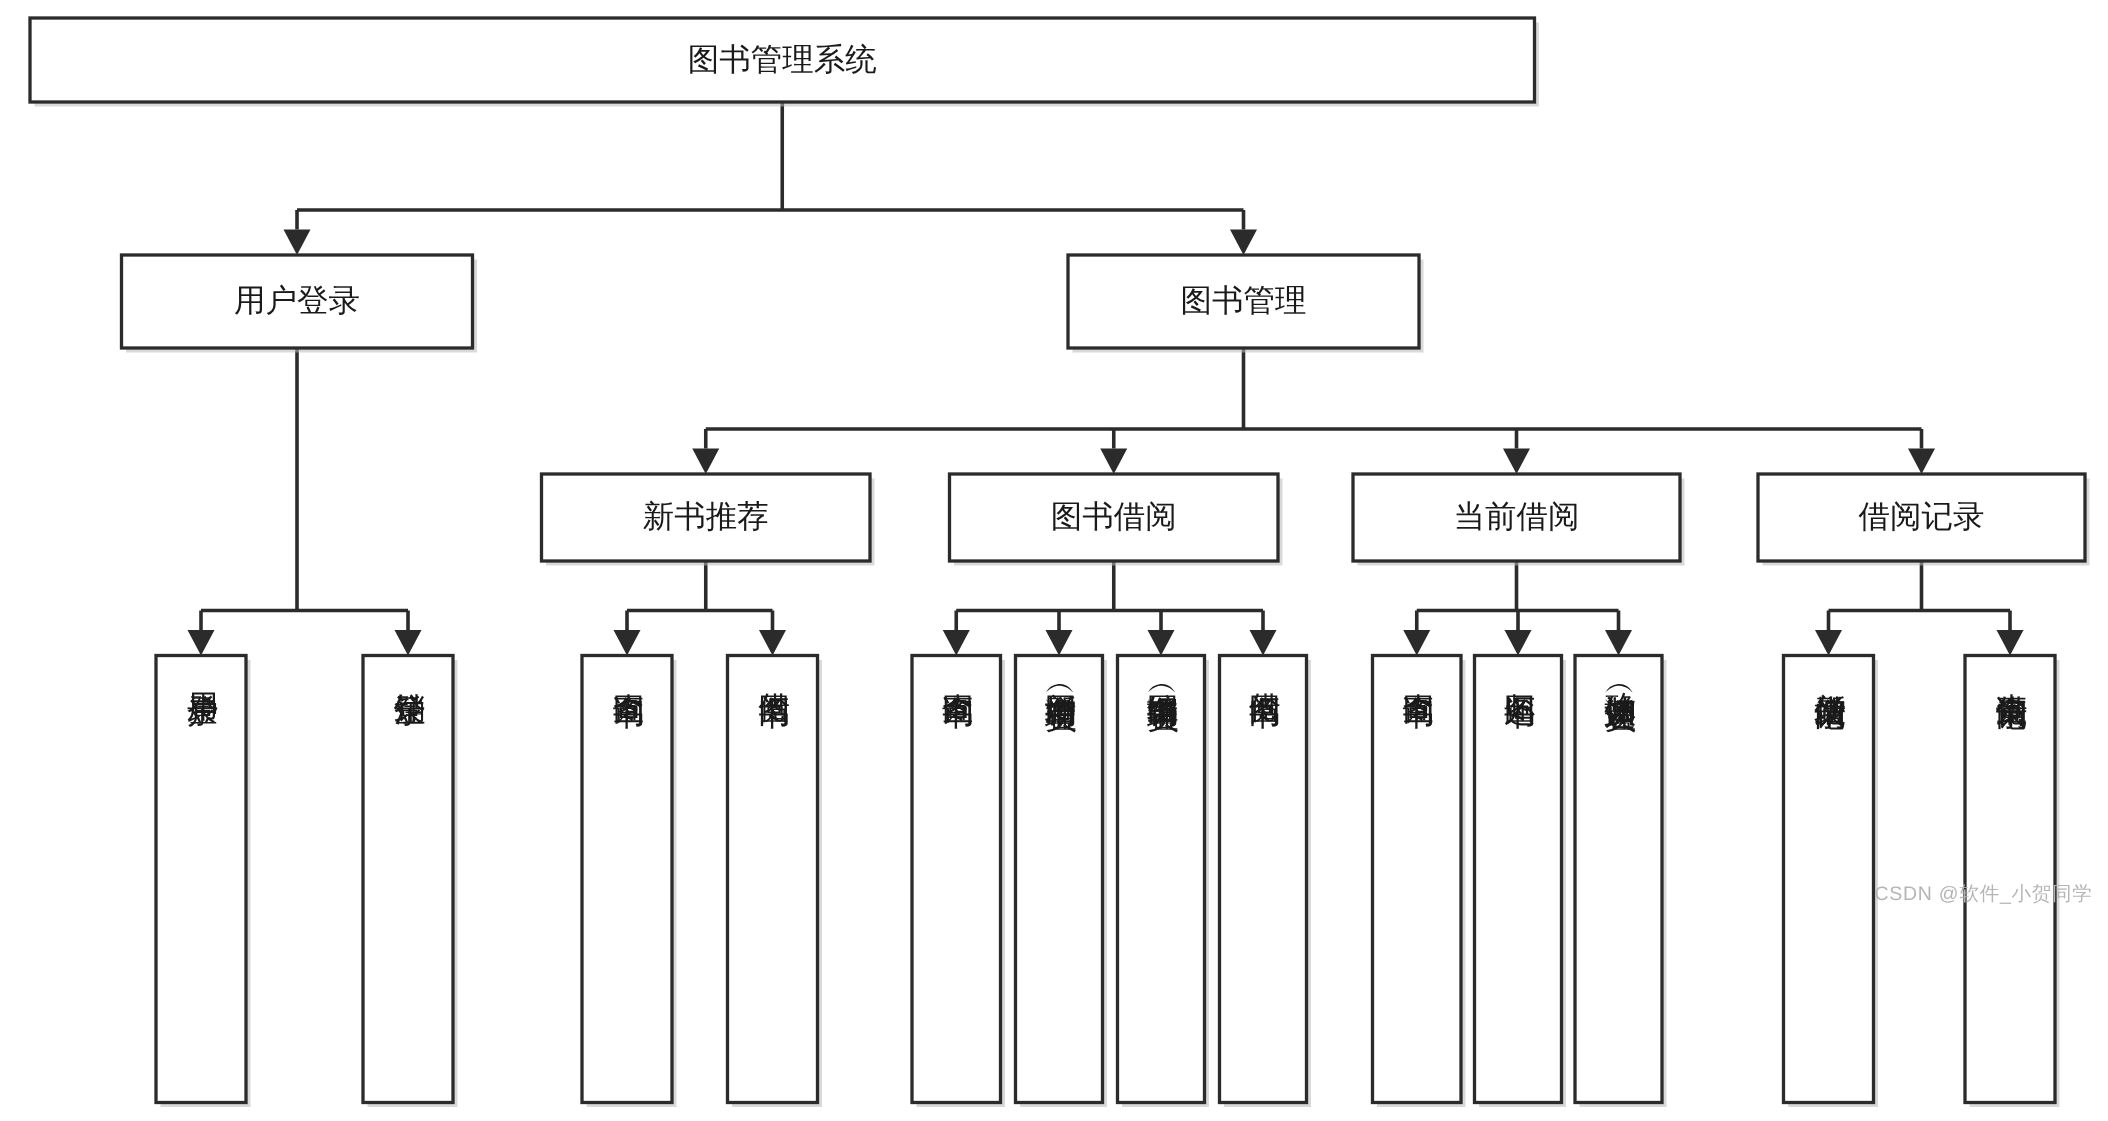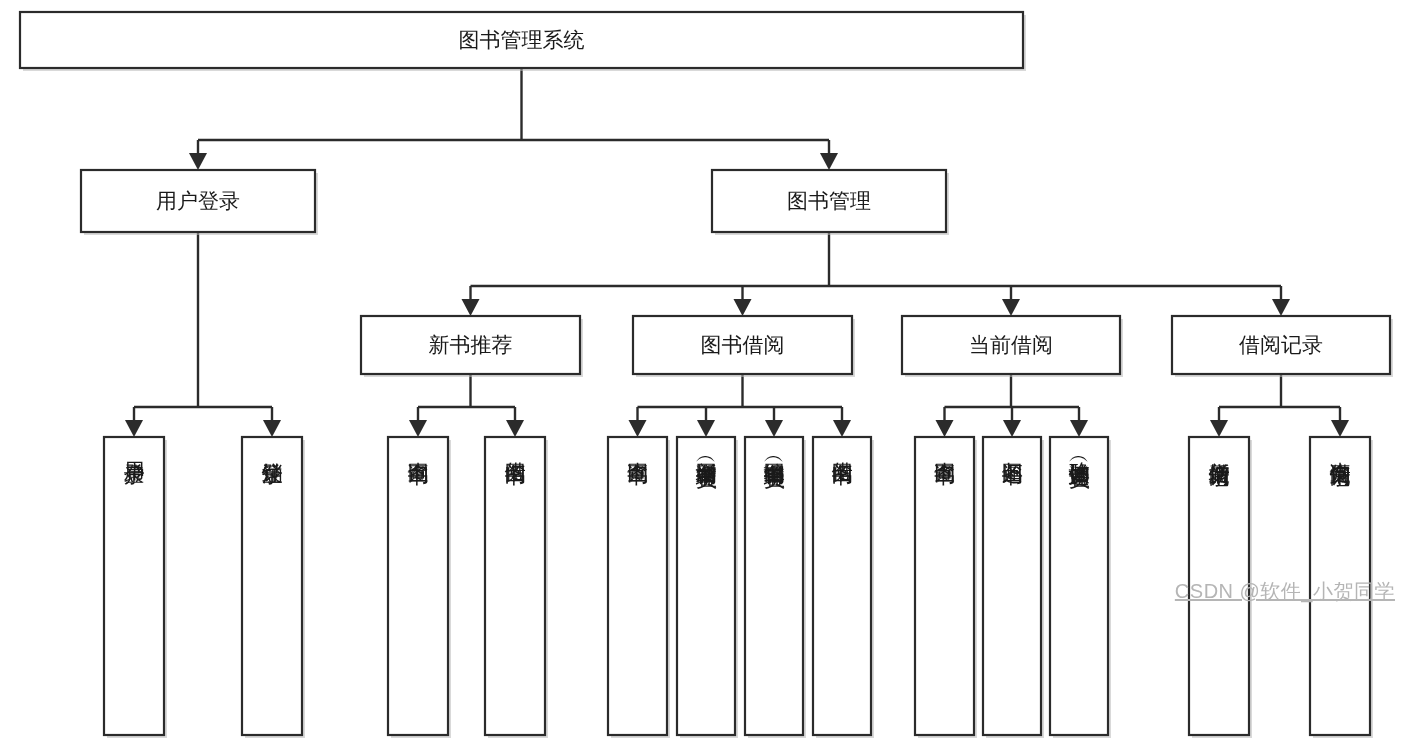--- a/index.html
+++ b/index.html
@@ -68,26 +68,25 @@
     text-orientation: upright;
     letter-spacing: 1px;
     white-space: nowrap;
     text-align: center;
   }
   .watermark {
     position: absolute;
     right: 10px;
     bottom: 6px;
     font-family: "Liberation Sans", "DejaVu Sans", sans-serif;
-    font-size: 20px;
+    font-size: 13px;
     color: #b5b5b5;
     letter-spacing: 0.5px;
     user-select: none;
     white-space: nowrap;
-    text-decoration: underline;
   }
 </style>
 </head>
 <body>
 
 <div id="diagram-root">
   <svg id="tree-svg" viewBox="0 0 1405 747">
     <g id="connectors-layer">
         <path d="M 521.5 68 L 521.5 140" class="connector"></path>
         <path d="M 198 140 L 829 140" class="connector"></path>

